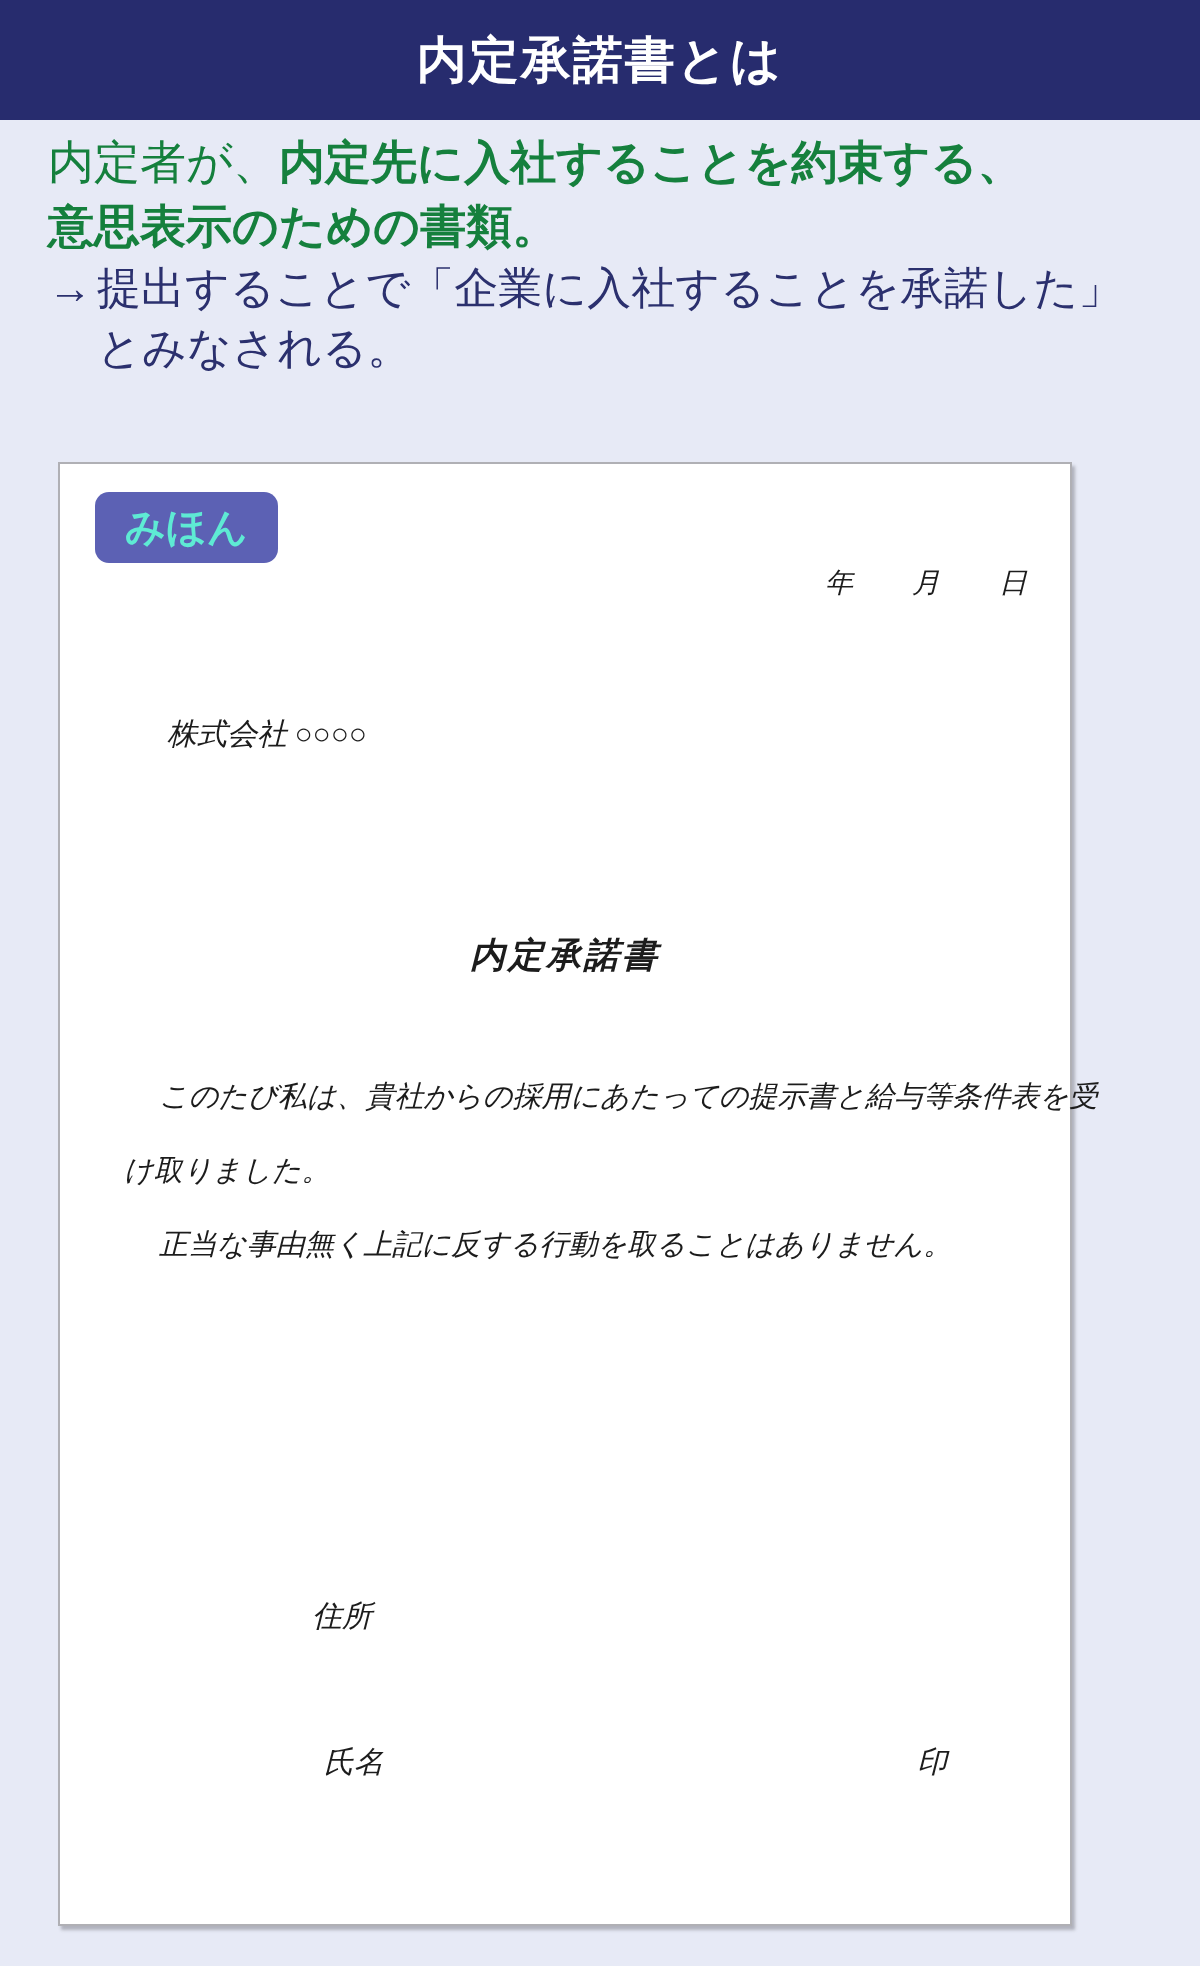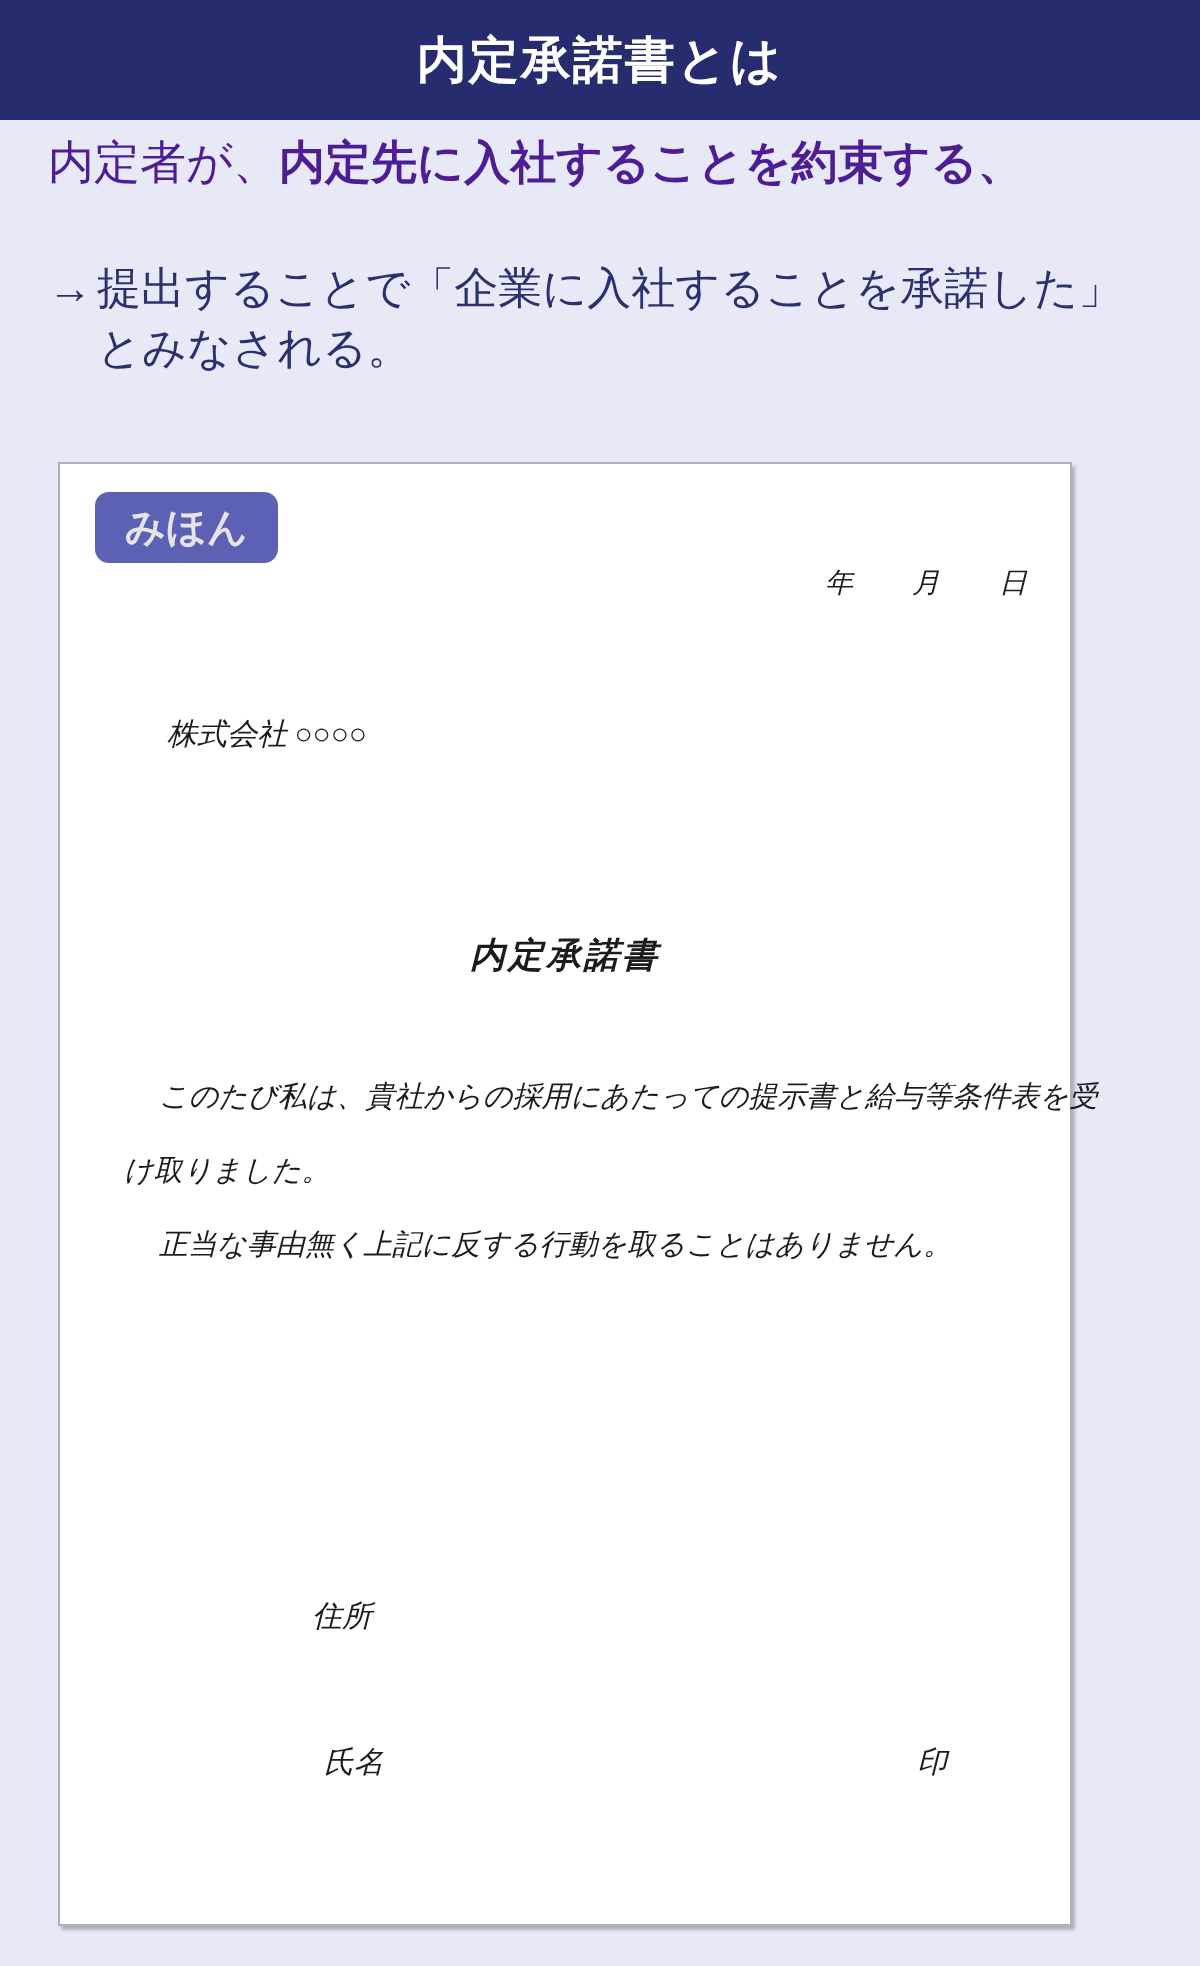--- a/index.html
+++ b/index.html
@@ -19,21 +19,21 @@
     display:flex;align-items:center;justify-content:center;
   }
   .header-band h1{
     margin:0;color:#ffffff;font-size:50px;font-weight:bold;letter-spacing:2px;
     font-family:"Liberation Sans","DejaVu Sans",sans-serif;
   }
 
   
   .intro{
     position:absolute;left:48px;top:130px;width:1120px;
-    color:#4c1d95;font-size:46px;line-height:64px;
+    color:#15803d;font-size:46px;line-height:64px;
   }
   .intro .bold{font-weight:bold;}
 
   .arrow-block{
     position:absolute;left:48px;top:258px;width:1130px;
     color:#2b306e;font-size:44px;line-height:60px;
   }
   .arrow-block .arrow{
     position:absolute;left:0;top:0;width:46px;display:inline-block;
   }
@@ -42,21 +42,21 @@
   
   .doc-box{
     position:absolute;left:58px;top:462px;width:1014px;height:1464px;
     background:#ffffff;
     border:2px solid #b0b0b5;
     box-shadow:3px 4px 3px rgba(110,110,120,0.45);
     box-sizing:border-box;
   }
   .badge{
     position:absolute;left:35px;top:28px;
-    background:#5c61b4;color:#e5e5e5;
+    background:#5c61b4;color:#5eead4;
     font-size:40px;font-weight:bold;
     padding:8px 30px;border-radius:14px;
     font-family:"Liberation Sans","DejaVu Sans",sans-serif;
   }
 
   .doc-serif{font-family:"Liberation Serif","DejaVu Serif",serif;color:#1c1c1c;font-style:italic;}
 
   .date-line{
     position:absolute;right:42px;top:100px;
     font-size:28px;letter-spacing:1px;
@@ -90,20 +90,21 @@
 <body>
 
 <div class="page">
 
   <div class="header-band">
     <h1>内定承諾書とは</h1>
   </div>
 
   <div class="intro">
     <span>内定者が、</span><span class="bold">内定先に入社することを約束する、</span><br>
+    <span class="bold">意思表示のための書類。</span>
   </div>
 
   <div class="arrow-block">
     <span class="arrow">→</span>
     <div class="arrow-text">
       <span>提出することで「企業に入社することを承諾した」</span><br>
       <span>とみなされる。</span>
     </div>
   </div>
 

